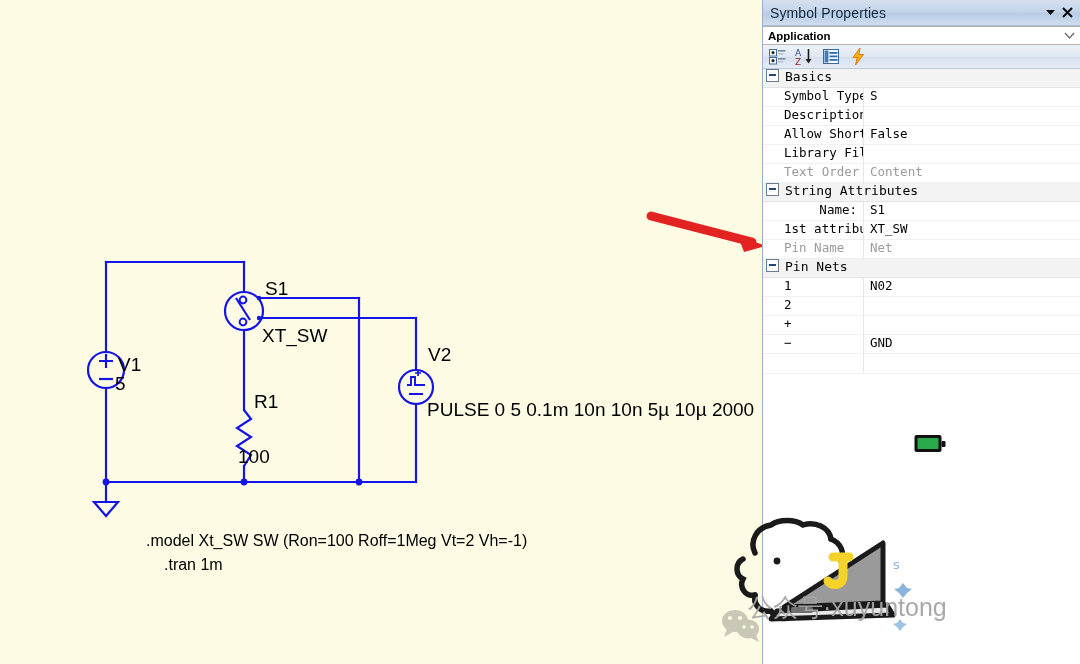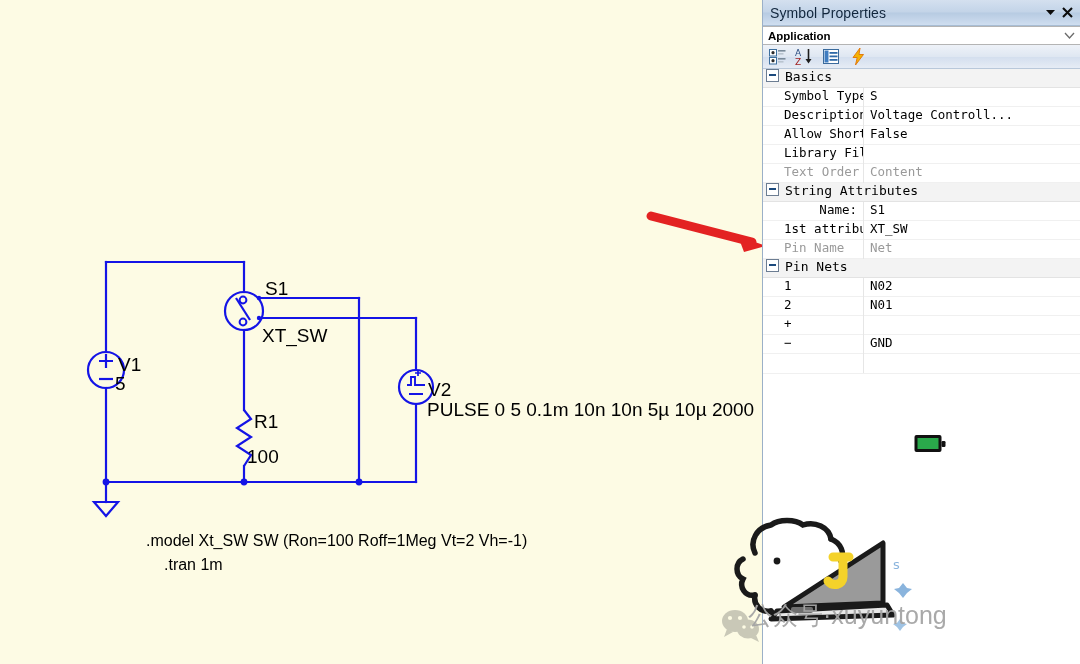--- a/index.html
+++ b/index.html
@@ -207,21 +207,21 @@
     position: absolute;
     left: 715px;
     top: 515px;
     width: 365px;
     height: 149px;
     pointer-events: none;
   }
   #wm-text {
     position: absolute;
     left: 33px;
-    top: 84px;
+    top: 76px;
     font-size: 25px;
     color: #a5a5a5;
     font-family: "Liberation Sans", sans-serif;
     white-space: nowrap;
     opacity: .95;
   }
 </style>
 </head>
 <body>
 
@@ -307,24 +307,24 @@
         <path d="M766,246 L738,236 L744,252 Z" fill="#e32222"></path>
       </g>
     </svg>
 
     <div class="sch-label" style="left:118px; top:355px;">V1</div>
     <div class="sch-label" style="left:115px; top:374px;">5</div>
 
     <div class="sch-label" style="left:265px; top:279px;">S1</div>
     <div class="sch-label" style="left:262px; top:326px;">XT_SW</div>
 
-    <div class="sch-label" style="left:254px; top:412px;text-align:center;">R1</div>
-    <div class="sch-label" style="left:247px; top:447px;">100</div>
-
-    <div class="sch-label" style="left:428px; top:380px;">V2</div>
+    <div class="sch-label" style="left:254px; top:392px;text-align:center;">R1</div>
+    <div class="sch-label" style="left:238px; top:447px;">100</div>
+
+    <div class="sch-label" style="left:428px; top:345px;">V2</div>
     <div class="sch-label" style="left:427px; top:400px;">PULSE 0 5 0.1m 10n 10n 5µ 10µ 2000</div>
 
     <div class="spice-dir" style="left:146px; top:533px;">.model Xt_SW SW (Ron=100 Roff=1Meg Vt=2 Vh=-1)</div>
     <div class="spice-dir" style="left:164px; top:557px;">.tran 1m</div>
   </div>
 
   <div id="panel">
 
     <div id="panel-title">
       <div id="panel-title-text">Symbol Properties</div>
@@ -396,21 +396,20 @@
       </div>
 
       <div class="grid-row">
         <span class="cell-name">Symbol Type</span>
         <span class="cell-sep"></span>
         <span class="cell-val">S</span>
       </div>
       <div class="grid-row">
         <span class="cell-name">Description</span>
         <span class="cell-sep"></span>
-        <span class="cell-val">Voltage Controll...</span>
       </div>
       <div class="grid-row">
         <span class="cell-name">Allow Shorted...</span>
         <span class="cell-sep"></span>
         <span class="cell-val">False</span>
       </div>
       <div class="grid-row">
         <span class="cell-name">Library File</span>
         <span class="cell-sep"></span>
         <span class="cell-val"></span>
@@ -450,21 +449,20 @@
       </div>
 
       <div class="grid-row">
         <span class="cell-name">1</span>
         <span class="cell-sep"></span>
         <span class="cell-val">N02</span>
       </div>
       <div class="grid-row">
         <span class="cell-name">2</span>
         <span class="cell-sep"></span>
-        <span class="cell-val">N01</span>
       </div>
       <div class="grid-row">
         <span class="cell-name">+</span>
         <span class="cell-sep"></span>
       </div>
       <div class="grid-row">
         <span class="cell-name">−</span>
         <span class="cell-sep"></span>
         <span class="cell-val">GND</span>
       </div>

